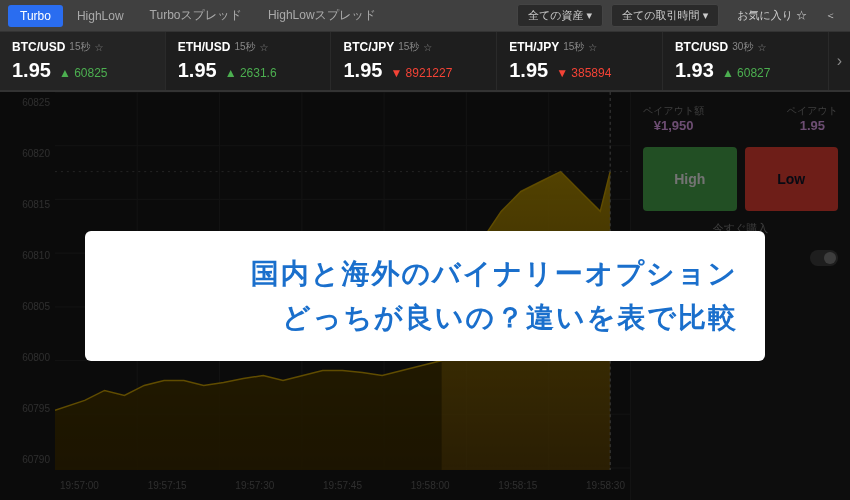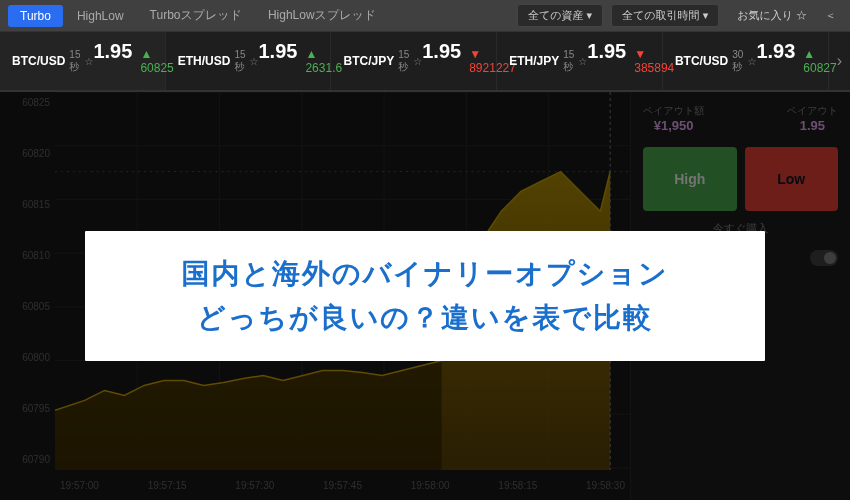--- a/index.html
+++ b/index.html
@@ -67,21 +67,21 @@
       display: flex;
       align-items: stretch;
       border-bottom: 2px solid #333;
       overflow: hidden;
     }
     .ticker-item {
       flex: 1;
       padding: 8px 12px;
       border-right: 1px solid #2a2a2a;
       display: flex;
-      flex-direction: row;
+      flex-direction: column;
       justify-content: space-between;
       cursor: pointer;
       min-width: 0;
     }
     .ticker-item.active {
       background: #242424;
     }
     .ticker-header {
       display: flex;
       align-items: center;
@@ -279,23 +279,23 @@
       right: 0;
       bottom: 0;
       background: rgba(0,0,0,0.55);
       display: flex;
       align-items: center;
       justify-content: center;
       z-index: 10;
     }
     .banner-box {
       background: #fff;
-      border-radius: 1px;
+      border-radius: 6px;
       padding: 24px 27px;
-      text-align: center;
+      text-align: right;
       max-width: 680px;
       width: 90%;
     }
     .banner-text-line1 {
       font-size: 28px;
       font-weight: bold;
       color: #1a6fcc;
       letter-spacing: 2px;
       white-space: nowrap;
     }

